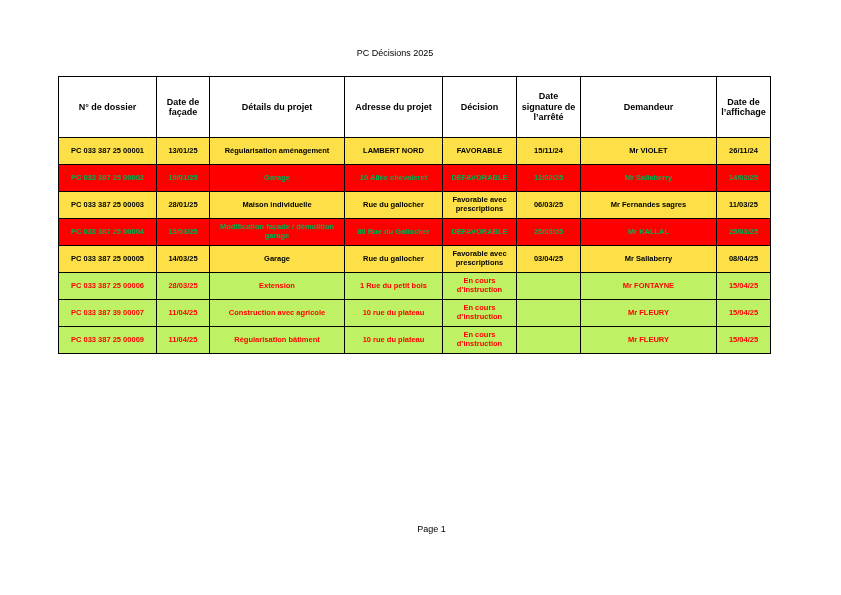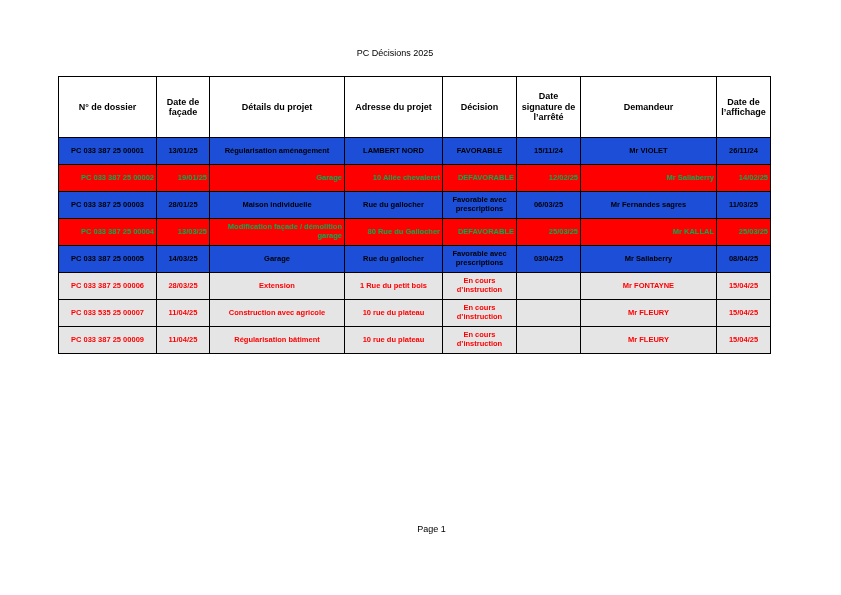--- a/index.html
+++ b/index.html
@@ -64,23 +64,23 @@
   
   col.c0 { width: 98px; }
   col.c1 { width: 53px; }
   col.c2 { width: 135px; }
   col.c3 { width: 98px; }
   col.c4 { width: 74px; }
   col.c5 { width: 64px; }
   col.c6 { width: 136px; }
   col.c7 { width: 54px; }
 
-  tr.row-green td { background: #1d4ed8; color: #000000; }
-  tr.row-red td   { background: #ff0000; color: #00b050; text-align: right; }
-  tr.row-yellow td{ background: #e5e5e5; color: #ff0000; }
+  tr.row-green td { background: #fde047; color: #000000; }
+  tr.row-red td   { background: #ff0000; color: #00b050; }
+  tr.row-yellow td{ background: #bef264; color: #ff0000; }
   .page-footer {
     position: absolute;
     top: 524px;
     left: 0;
     width: 841px;
     text-align: center;
     font-size: 9px;
     padding-left: 11px;
   }
 </style>
@@ -170,21 +170,21 @@
           <td>PC 033 387 25 00006</td>
           <td>28/03/25</td>
           <td>Extension</td>
           <td>1 Rue du petit bois</td>
           <td>En cours d’instruction</td>
           <td></td>
           <td>Mr FONTAYNE</td>
           <td>15/04/25</td>
         </tr>
         <tr class="row-yellow">
-          <td>PC 033 535 25 00007</td>
+          <td>PC 033 387 39 00007</td>
           <td>11/04/25</td>
           <td>Construction avec agricole</td>
           <td>10 rue du plateau</td>
           <td>En cours d’instruction</td>
           <td></td>
           <td>Mr FLEURY</td>
           <td>15/04/25</td>
         </tr>
         <tr class="row-yellow">
           <td>PC 033 387 25 00009</td>

